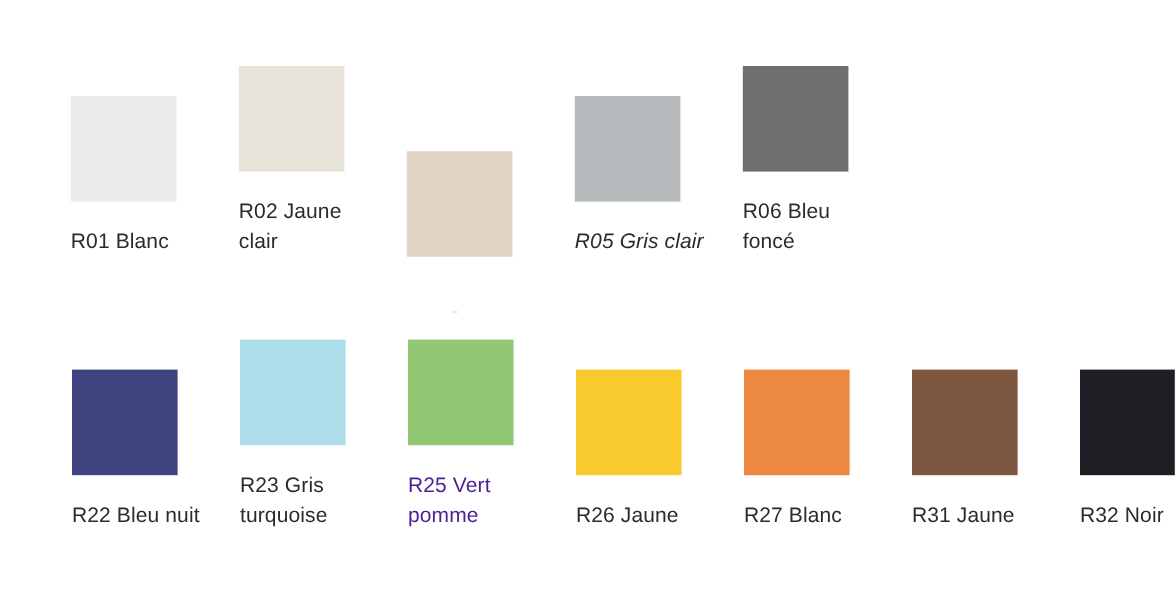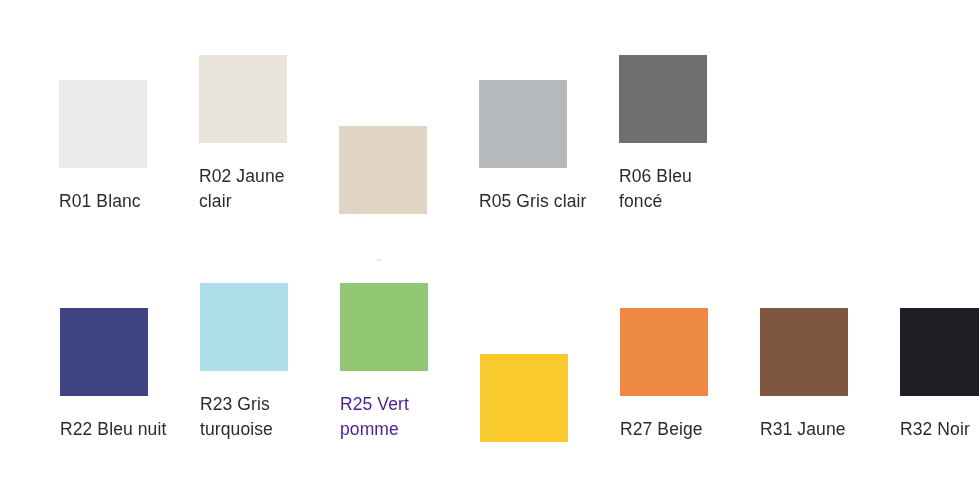--- a/index.html
+++ b/index.html
@@ -93,21 +93,21 @@
       <div class="swatch-label" style="color: rgb(43, 43, 43);">R02 Jaune clair</div>
     </div>
 
     <div class="swatch-cell">
       <div class="swatch-chip" style="background-color: rgb(224, 213, 197);"></div>
     </div>
 
 
     <div class="swatch-cell">
       <div class="swatch-chip" style="background-color: rgb(181, 185, 188);"></div>
-      <div class="swatch-label" style="color: rgb(43, 43, 43);">R05 Gris clair</div>
+      <div class="swatch-label" style="color: rgb(43, 43, 43); font-style: italic;">R05 Gris clair</div>
     </div>
 
     <div class="swatch-cell">
       <div class="swatch-chip" style="background-color: rgb(111, 111, 114);"></div>
       <div class="swatch-label" style="color: rgb(43, 43, 43);">R06 Bleu foncé</div>
     </div>
 
   </div>
 
   <div class="artifact-dot"></div>
@@ -124,25 +124,26 @@
       <div class="swatch-label" style="color: rgb(43, 43, 43);">R23 Gris turquoise</div>
     </div>
 
     <div class="swatch-cell">
       <div class="swatch-chip" style="background-color: rgb(146, 200, 116);"></div>
       <div class="swatch-label" style="color: #4c1d95;">R25 Vert pomme</div>
     </div>
 
     <div class="swatch-cell">
       <div class="swatch-chip" style="background-color: rgb(249, 202, 46);"></div>
+      <div class="swatch-label" style="color: rgb(43, 43, 43);">R26 Jaune</div>
     </div>
 
     <div class="swatch-cell">
       <div class="swatch-chip" style="background-color: rgb(237, 136, 64);"></div>
-      <div class="swatch-label" style="color: rgb(43, 43, 43);">R27 Beige</div>
+      <div class="swatch-label" style="color: rgb(43, 43, 43);">R27 Blanc</div>
     </div>
 
     <div class="swatch-cell">
       <div class="swatch-chip" style="background-color: rgb(125, 87, 64);"></div>
       <div class="swatch-label" style="color: rgb(43, 43, 43);">R31 Jaune</div>
     </div>
 
     <div class="swatch-cell">
       <div class="swatch-chip" style="background-color: rgb(31, 30, 36);"></div>
       <div class="swatch-label" style="color: rgb(43, 43, 43);">R32 Noir</div>

